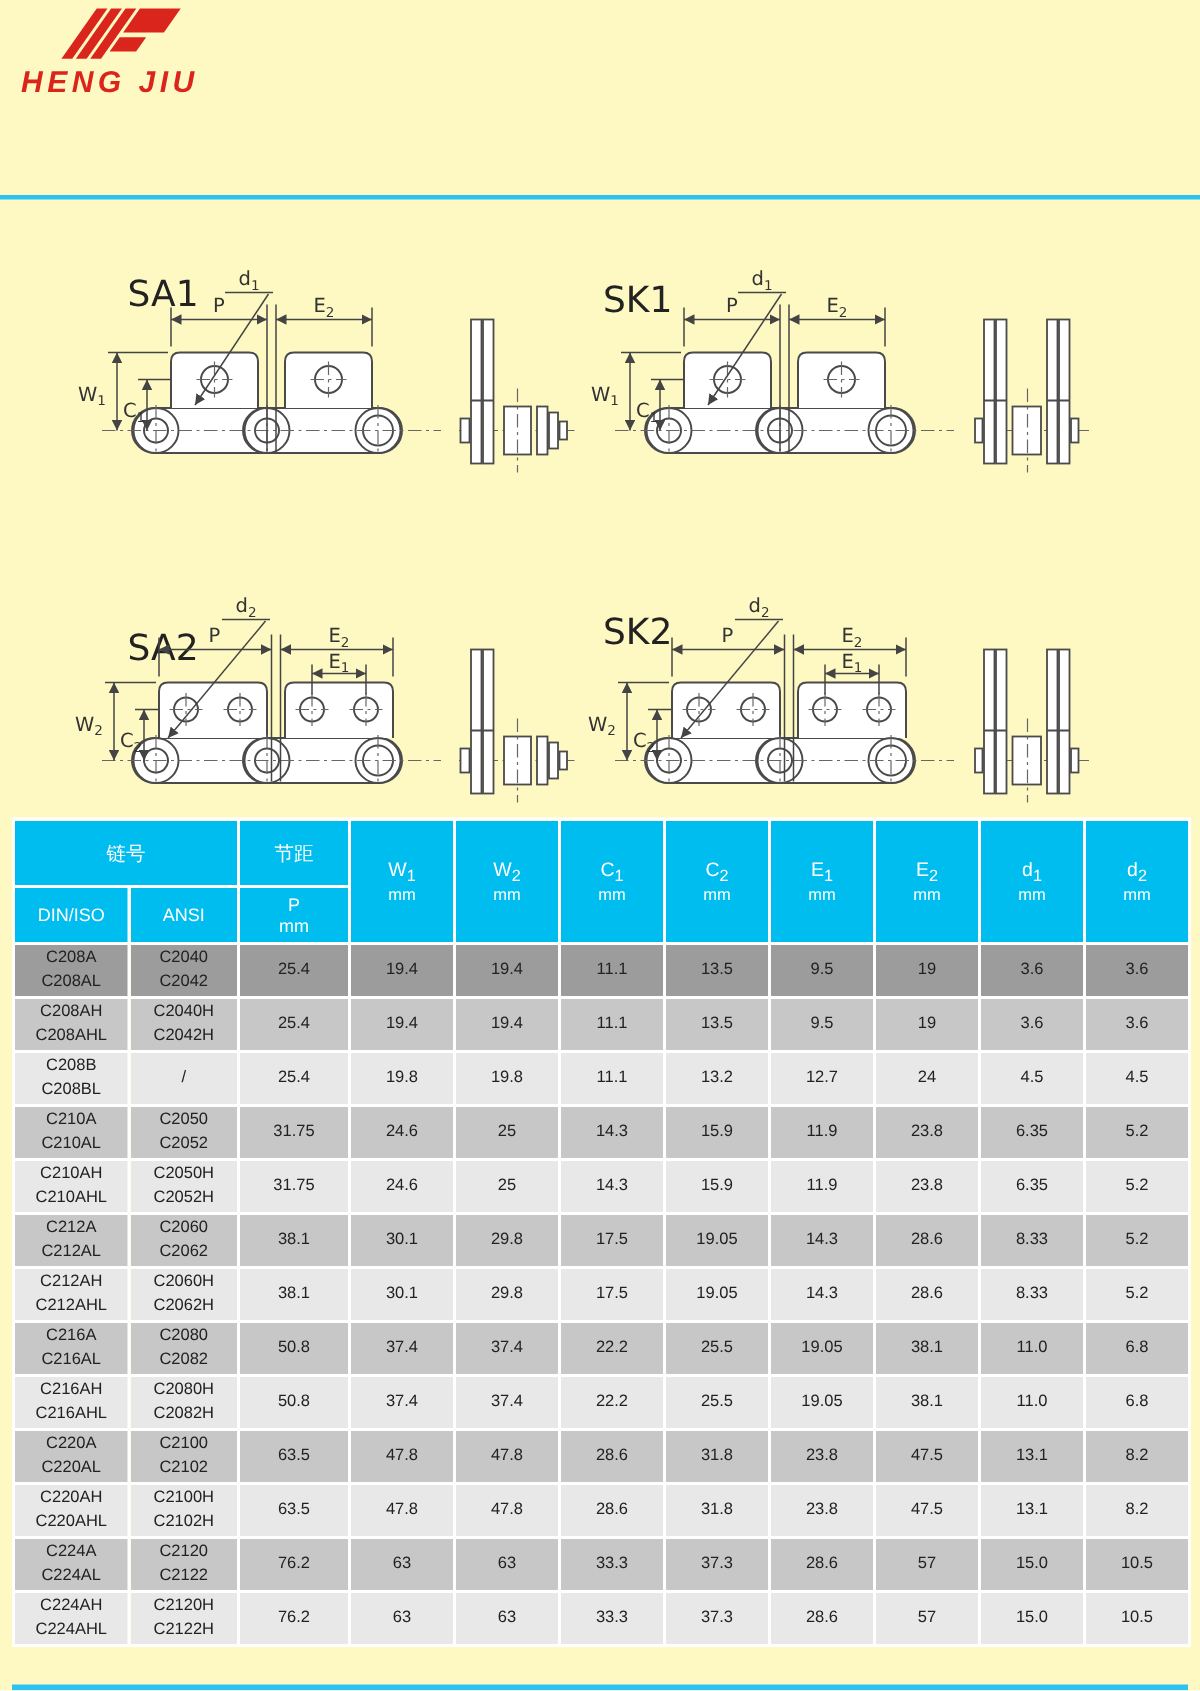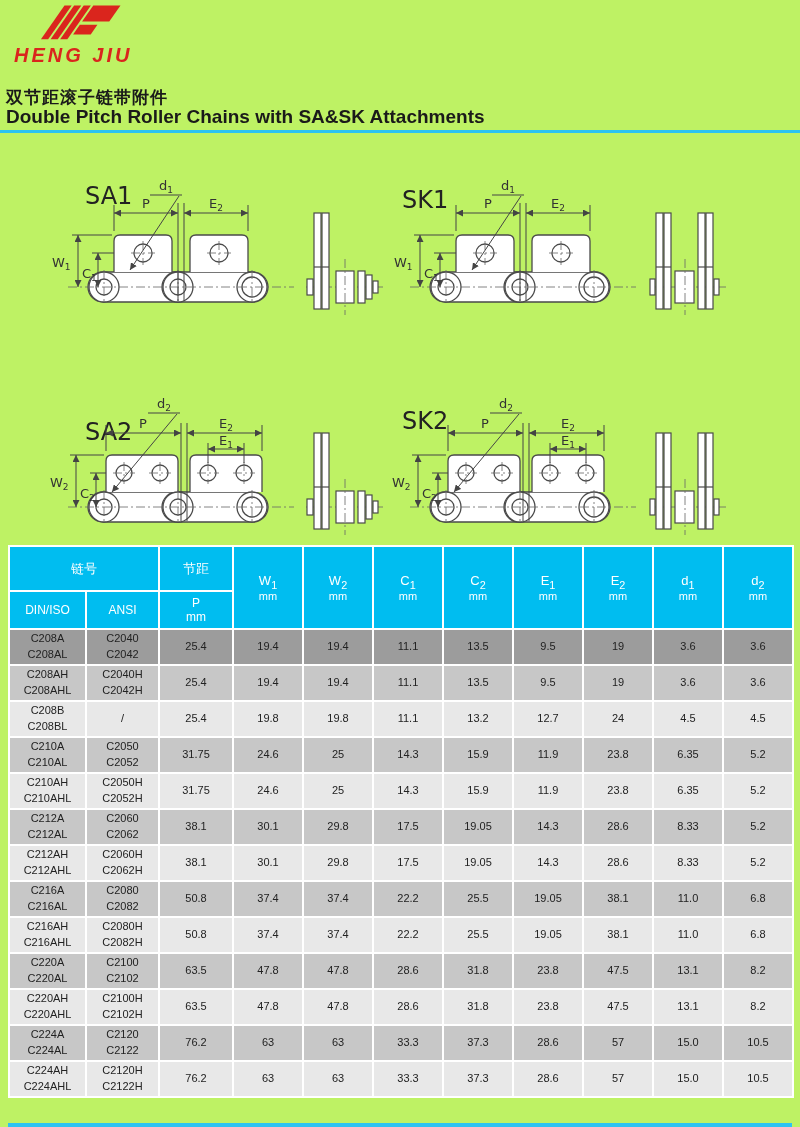--- a/index.html
+++ b/index.html
@@ -1,16 +1,16 @@
 <!DOCTYPE html>
 <html><head>
 <meta charset="utf-8">
 <style>
   html,body{margin:0;padding:0;background:#fff;}
-  .page{position:relative;width:800px;height:1127px;background:#bef264;overflow:hidden;
+  .page{position:relative;width:800px;height:1127px;background:#fef9c3;overflow:hidden;
         font-family:"Liberation Sans",sans-serif;color:#1a1a1a;}
   
   .logo-mark{position:absolute;left:24px;top:2px;}
   .logo-text{position:absolute;left:14px;top:44px;color:#da251d;font-weight:bold;
              font-style:italic;font-size:20px;letter-spacing:3px;}
   .title-zh{position:absolute;left:6px;top:86px;font-size:17px;font-weight:600;letter-spacing:1px;}
   .title-en{position:absolute;left:6px;top:106px;font-size:19px;font-weight:700;}
   .title-rule{position:absolute;left:0;top:130px;width:800px;height:3px;background:#2cc3f2;}
   
   .diag-label{position:absolute;font-size:24px;color:#222;font-family:"DejaVu Sans",sans-serif;margin-top:24px;}
@@ -168,22 +168,20 @@
     <g transform="skewX(-35)" fill="#da251d">
       <rect x="52" y="2" width="9" height="42"></rect>
       <rect x="64" y="2" width="9" height="42"></rect>
       <rect x="76" y="2" width="9" height="42"></rect>
       <rect x="88" y="2" width="34" height="20"></rect>
       <rect x="88" y="26" width="22" height="12"></rect>
     </g>
   </svg>
   <div class="logo-text">HENG JIU</div>
 
-  <div class="title-zh">双节距滚子链带附件</div>
-  <div class="title-en">Double Pitch Roller Chains with SA&amp;SK Attachments</div>
   <div class="title-rule"></div>
 
   <div class="diag-label" style="left:85px;top:158px;">SA1</div>
   <div class="diag-label" style="left:402px;top:162px;">SK1</div>
   <div class="diag-label" style="left:85px;top:394px;">SA2</div>
   <div class="diag-label" style="left:402px;top:383px;text-align:center;">SK2</div>
 
   <svg class="diag" style="left:48px;top:175px;" viewBox="0 0 345 155">
     <use href="#side1"></use>
       <use href="#dims1"></use>

